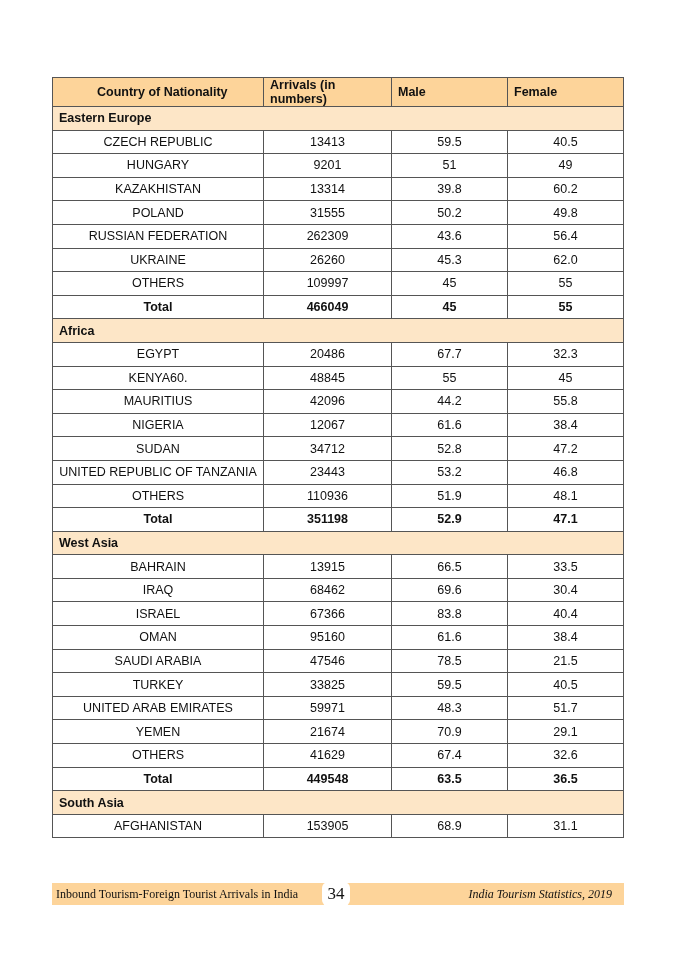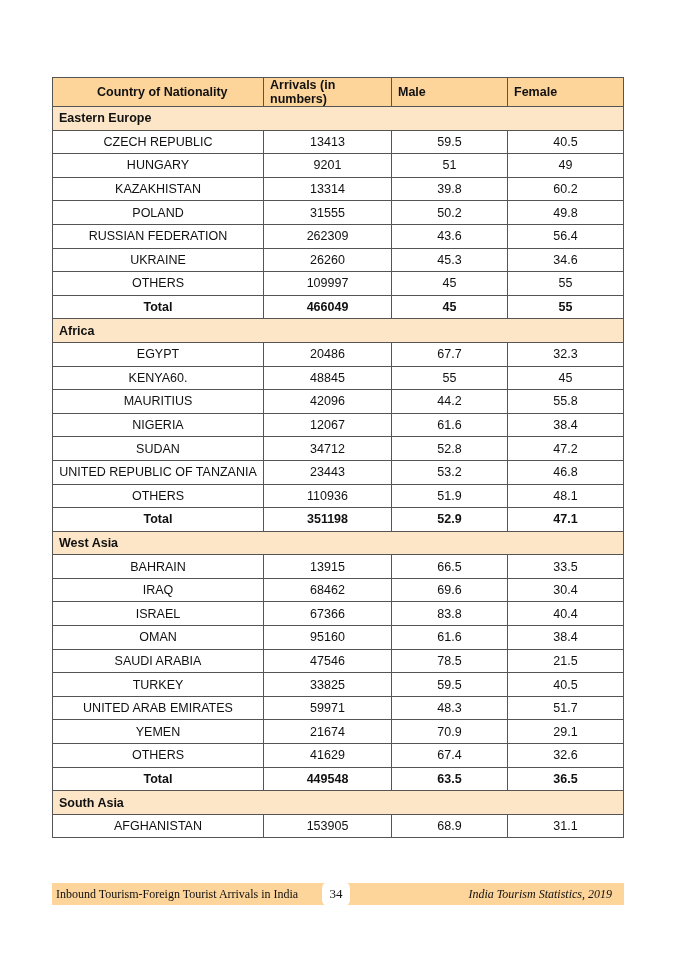--- a/index.html
+++ b/index.html
@@ -8,21 +8,21 @@
   .tbl td, .tbl th { border:1px solid #555; height:22.6px; padding:0 6px; }
   .tbl th { background:#fdd49a; font-weight:bold; text-align:left; }
   .tbl th.c1 { text-align:left;padding-left:44px; }
   .tbl td.c1 { text-align:center; }
   .tbl td.num { text-align:center; }
   .tbl tr.region td { background:#fde6c7; font-weight:bold; }
   .tbl tr.total td { font-weight:bold; }
   .footer { position:absolute; left:52px; top:883px; width:572px; height:22px; background:#fdd49a; font-family:"Liberation Serif", serif; font-size:12px; }
   .footer .left { position:absolute; left:4px; top:4px;font-family:Liberation Serif, serif; }
   .footer .right { position:absolute; right:12px; top:4px;font-style:italic; }
-  .footer .page { position:absolute; left:270px; top:-1px; width:28px; height:24px; background:#fff; border-radius:6px; text-align:center; line-height:24px; font-size:13px; }
+  .footer .page { position:absolute; left:270px; top:-1px; width:28px; height:24px; background:#fff; border-radius:6px; text-align:center; line-height:24px; font-size:17px; }
 </style>
 </head>
 <body>
 
 <table class="tbl">
   <thead>
     <tr>
       <th class="c1">Country of Nationality</th>
       <th style="width:115px">Arrivals (in numbers)</th>
       <th style="width:103px">Male</th>
@@ -60,21 +60,21 @@
       <tr>
         <td class="c1">RUSSIAN FEDERATION</td>
         <td class="num">262309</td>
         <td class="num">43.6</td>
         <td class="num">56.4</td>
       </tr>
       <tr>
         <td class="c1">UKRAINE</td>
         <td class="num">26260</td>
         <td class="num">45.3</td>
-        <td class="num">34.6</td>
+        <td class="num">62.0</td>
       </tr>
       <tr>
         <td class="c1">OTHERS</td>
         <td class="num">109997</td>
         <td class="num">45</td>
         <td class="num">55</td>
       </tr>
       <tr class="total">
         <td class="c1">Total</td>
         <td class="num">466049</td>

